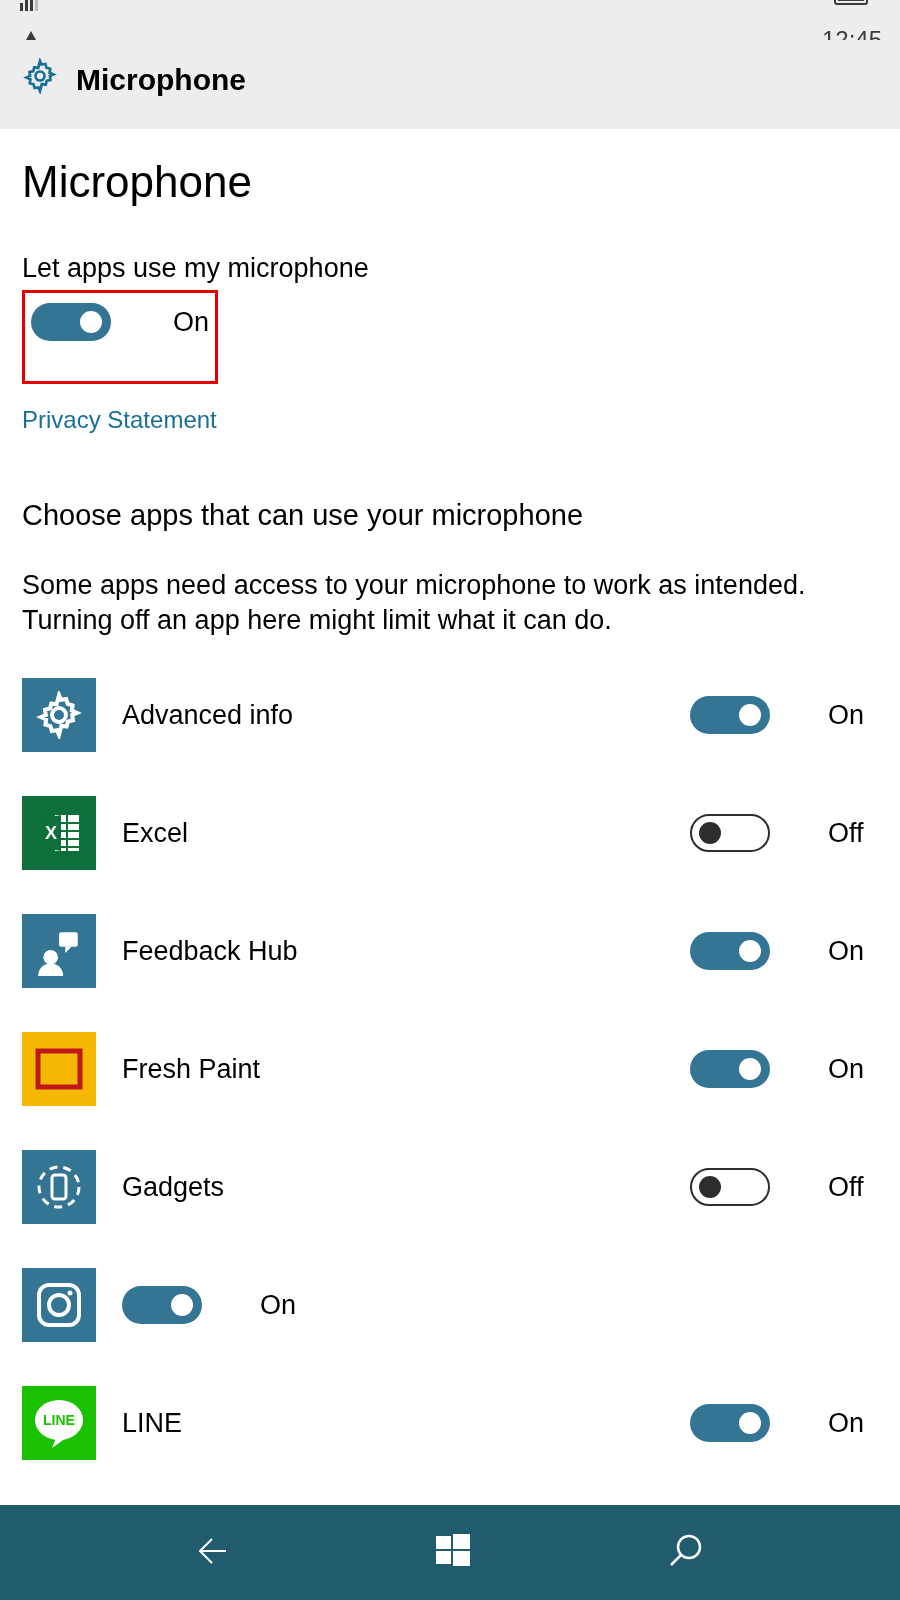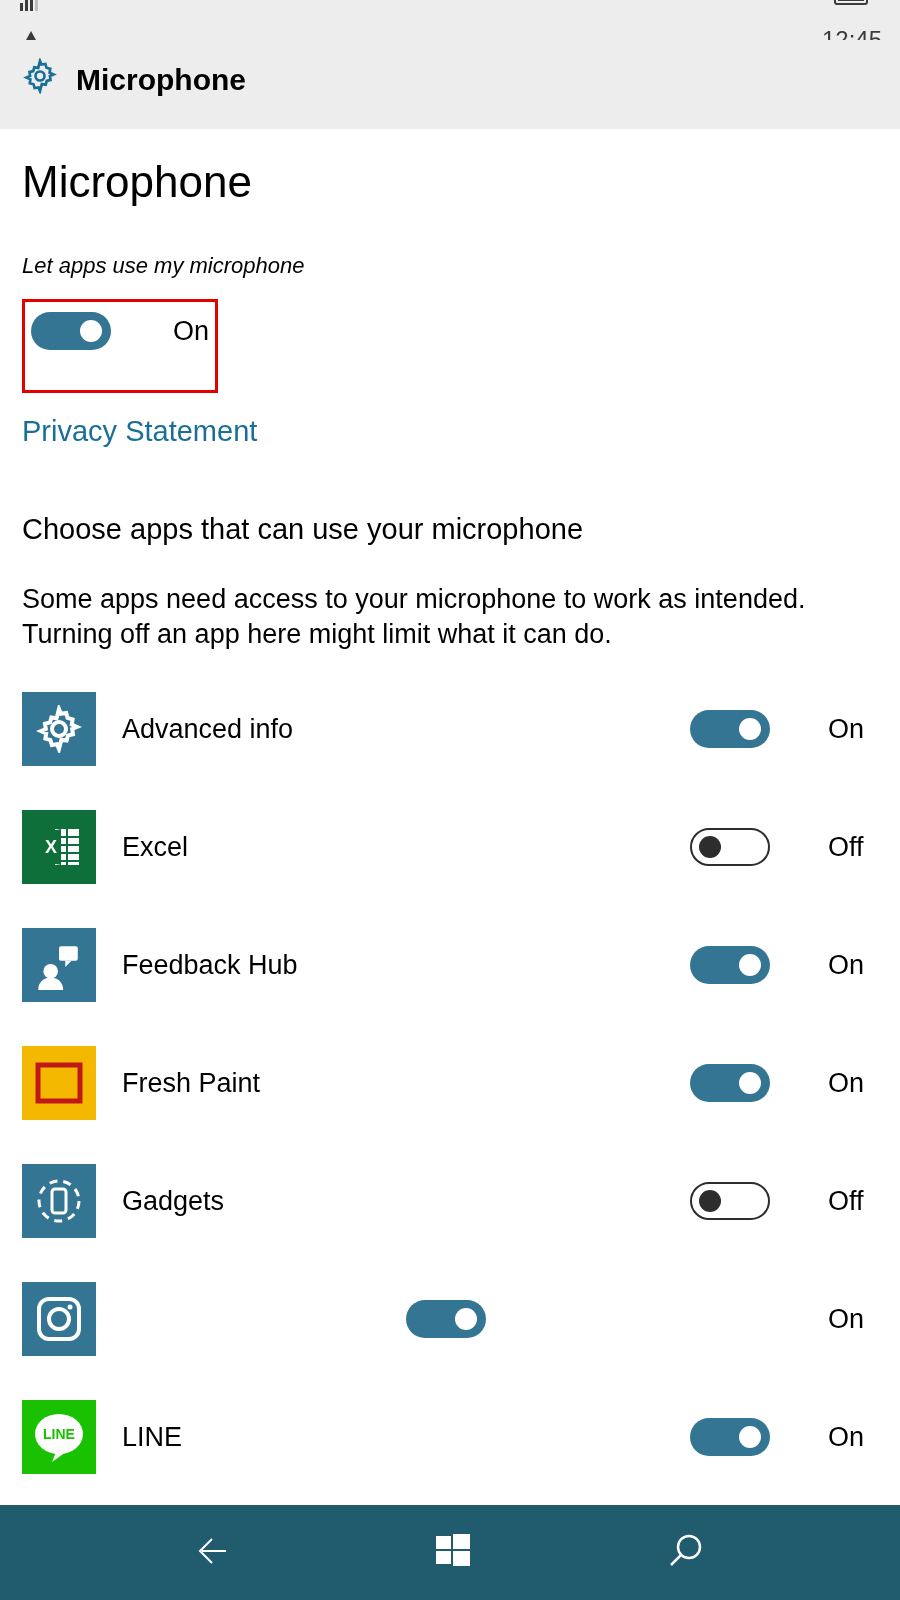--- a/index.html
+++ b/index.html
@@ -37,24 +37,24 @@
     padding: 18px 22px 28px;
     font-weight: 600;
     font-size: 30px;
   }
   .header svg { width:36px; height:36px; }
 
   
   .content { flex:1; padding: 28px 22px 0; overflow:hidden; }
   h1 { font-weight: 400; font-size: 44px; margin-bottom: 46px; }
   h2 { font-weight: 400; font-size: 29px; margin-bottom: 36px; }
-  .label { font-size: 22px; margin-bottom: 20px; font-style: italic; }
+  .label { font-size: 27px; margin-bottom: 6px; }
   .subtext { font-size: 27px; line-height: 1.3; margin-bottom: 40px; }
 
-  .link { color: #1a6f96; font-size: 29px; display:inline-block; margin-bottom: 65px; }
+  .link { color: #1a6f96; font-size: 24px; display:inline-block; margin-bottom: 65px; }
 
   
   .toggle-row { display:flex; align-items:center; gap:30px; margin-bottom: 30px; }
   .toggle {
     width: 80px; height: 38px; border-radius: 22px; position: relative;
     border: 2px solid transparent;
   }
   .toggle .knob {
     width: 22px; height: 22px; border-radius: 50%;
     position: absolute; top: 6px;
@@ -62,21 +62,21 @@
   .toggle.on  { background: #337593; }
   .toggle.on .knob { background:#fff; right:7px; }
   .toggle.off { background:#fff; border-color:#2d2d2d; }
   .toggle.off .knob { background:#2d2d2d; left:7px; }
   .toggle-state { font-size: 27px; margin-left: 32px; }
 
   .highlight-box { border: 3px solid #e40000; padding:10px 6px; display:inline-flex; margin-bottom:22px; }
 
   
   .app-list { display:flex; flex-direction:column; gap:44px; }
-  .app-row { display:flex; align-items:center; gap:26px;justify-content:space-between; }
+  .app-row { display:flex; align-items:center; gap:26px; }
   .app-icon {
     width: 74px; height: 74px; flex: 0 0 74px;
     display:flex; align-items:center; justify-content:center;
     font-size:16px; font-weight:700; color:#fff;
   }
   .app-name { font-size: 27px; flex:1; }
   .ai-advanced  { background:#337593; }
   .ai-excel     { background:#0e6f3a; }
   .ai-feedback  { background:#337593; }
   .ai-fresh     { background:#f4b800; }

